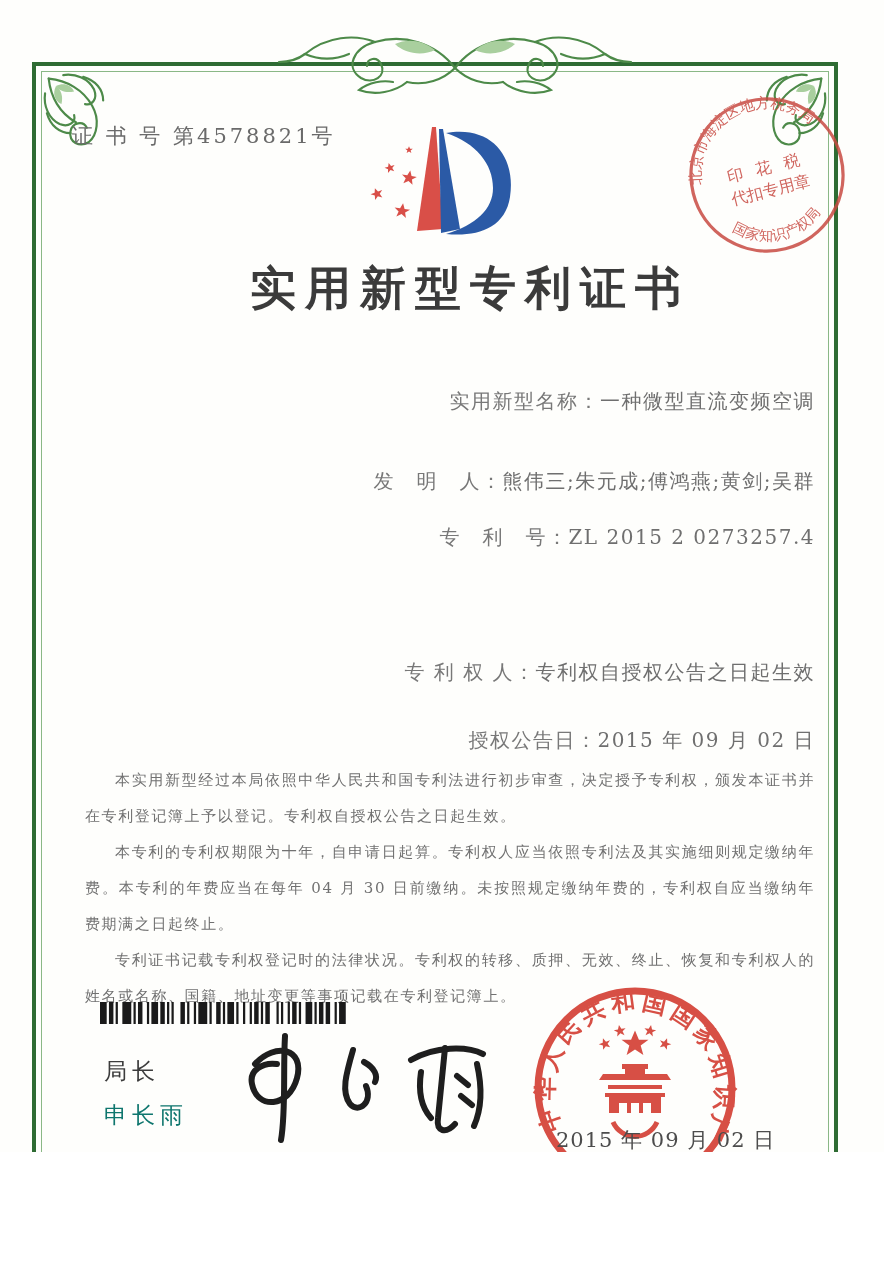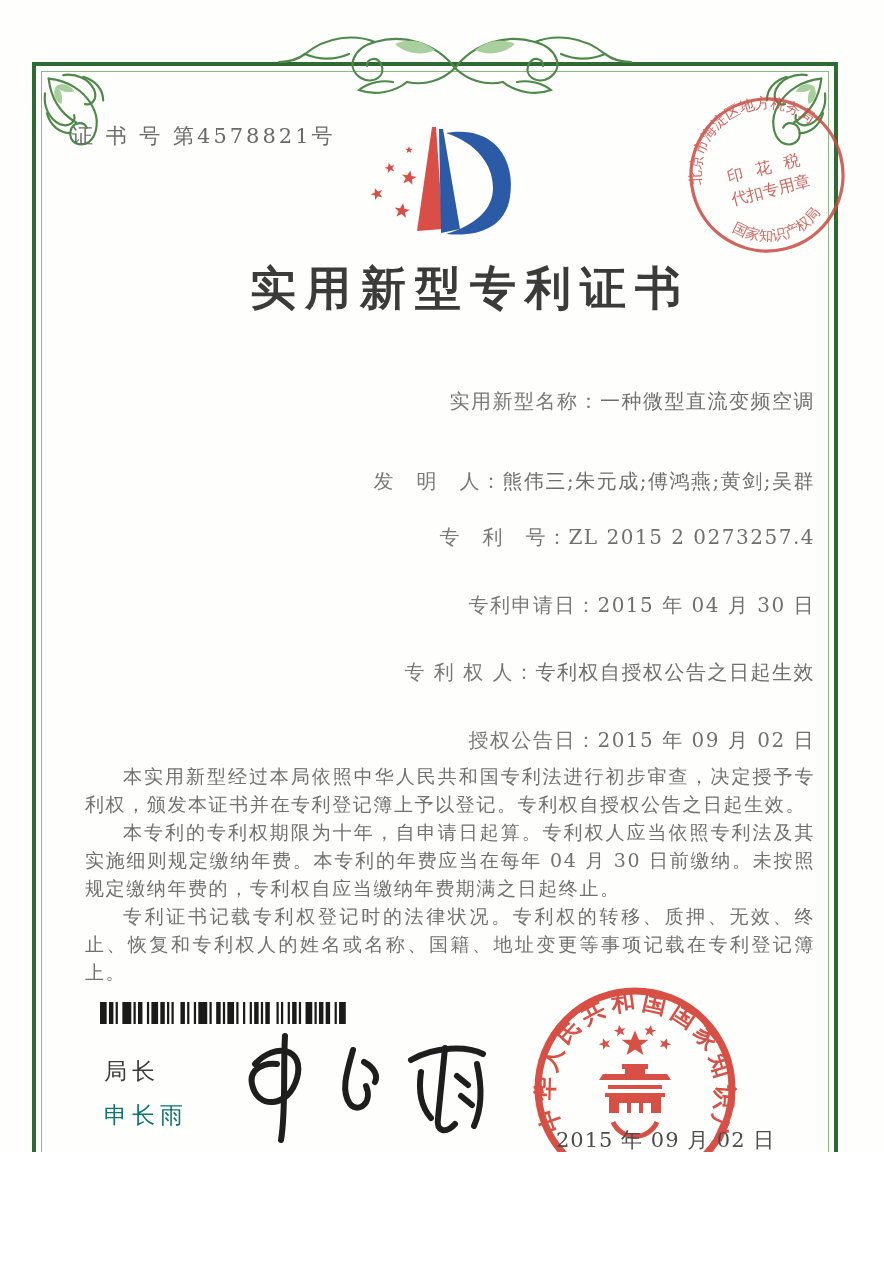--- a/index.html
+++ b/index.html
@@ -39,21 +39,21 @@
     position:absolute; left:95px; width:720px; font-size:20px; color:#757575;
     letter-spacing:1.5px; white-space:nowrap;text-align:right;
   }
   .f0{top:388px;} .f1{top:468px;} .f2{top:524px;}
   .f3{top:592px;} .f4{top:659px;} .f5{top:727px;}
   .flabel{color:#787878;}
   .fvalue{color:#6f6f6f;}
   
   .body-text{
     position:absolute; left:85px; top:762px; width:730px;
-    font-size:19px; line-height:28px; color:#717171; text-align:justify;
+    font-size:15px; line-height:36px; color:#717171; text-align:justify;
     letter-spacing:1.6px;
   }
   .body-text p{margin:0; text-indent:2em;}
   
   .barcode{position:absolute; left:100px; top:1002px; width:248px; height:22px;}
   .director-label{
     position:absolute; left:104px; top:1056px; font-size:23px; color:#3c3c3c;
     letter-spacing:5px;
   }
   .director-name{
@@ -151,21 +151,20 @@
       <text class="stamp-text" x="0" y="-2" text-anchor="middle" font-size="17" letter-spacing="4">印 花 税</text>
       <text class="stamp-text" x="0" y="22" text-anchor="middle" font-size="17">代扣专用章</text>
     </g>
   </svg>
 
   <div class="title">实用新型专利证书</div>
 
   <div class="field-row f0"><span class="flabel">实用新型名称：</span><span class="fvalue">一种微型直流变频空调</span></div>
   <div class="field-row f1"><span class="flabel">发　明　人：</span><span class="fvalue">熊伟三;朱元成;傅鸿燕;黄剑;吴群</span></div>
   <div class="field-row f2"><span class="flabel">专　利　号：</span><span class="fvalue">ZL 2015 2 0273257.4</span></div>
-  <div class="field-row f3"><span class="flabel">专利申请日：</span><span class="fvalue">2015 年 04 月 30 日</span></div>
   <div class="field-row f4"><span class="flabel">专 利 权 人：</span><span class="fvalue">专利权自授权公告之日起生效</span></div>
   <div class="field-row f5"><span class="flabel">授权公告日：</span><span class="fvalue">2015 年 09 月 02 日</span></div>
 
   <div class="body-text">
     <p>本实用新型经过本局依照中华人民共和国专利法进行初步审查，决定授予专利权，颁发本证书并在专利登记簿上予以登记。专利权自授权公告之日起生效。</p>
     <p>本专利的专利权期限为十年，自申请日起算。专利权人应当依照专利法及其实施细则规定缴纳年费。本专利的年费应当在每年 04 月 30 日前缴纳。未按照规定缴纳年费的，专利权自应当缴纳年费期满之日起终止。</p>
     <p>专利证书记载专利权登记时的法律状况。专利权的转移、质押、无效、终止、恢复和专利权人的姓名或名称、国籍、地址变更等事项记载在专利登记簿上。</p>
   </div>
 
   <svg class="barcode" id="barcode" viewBox="0 0 248 22" preserveAspectRatio="none">

